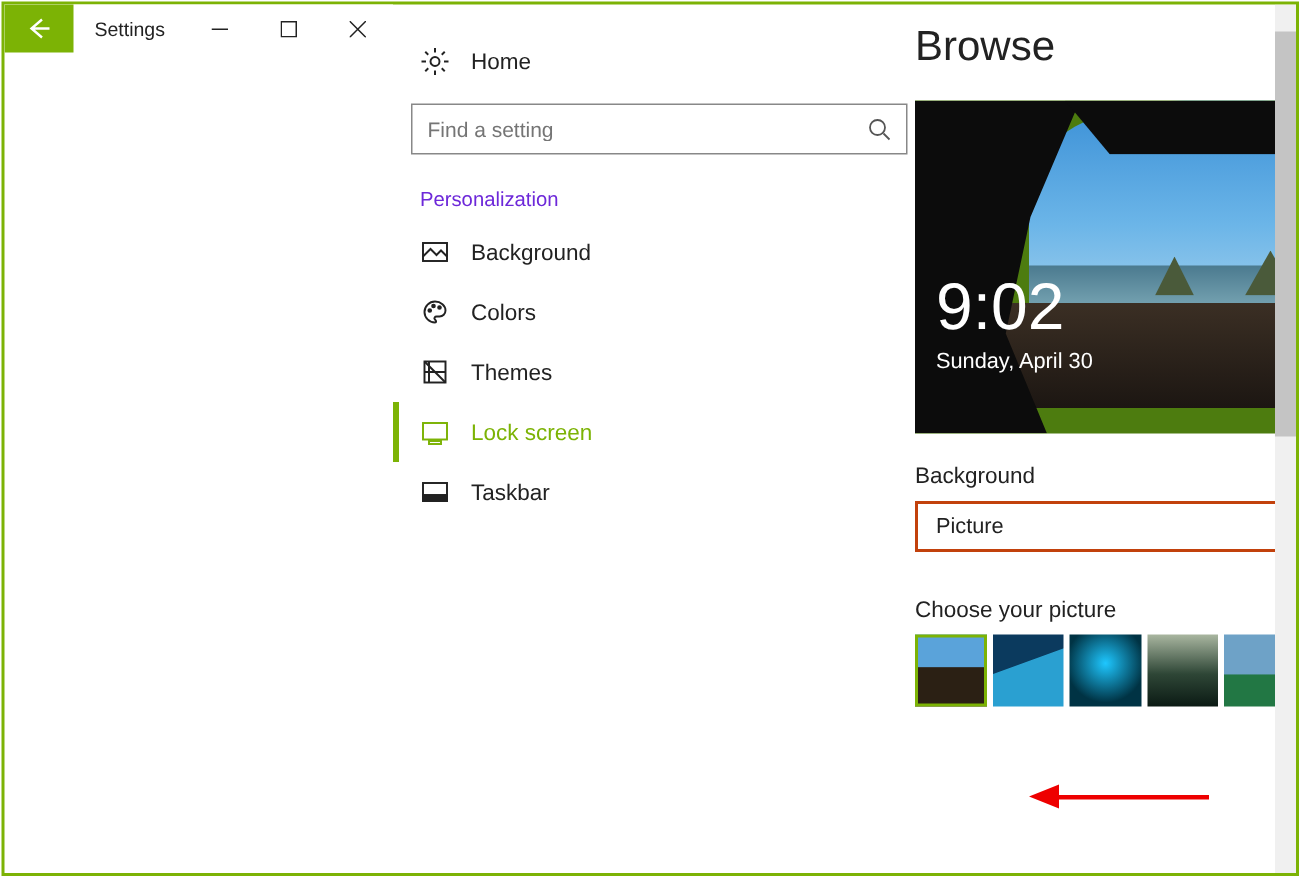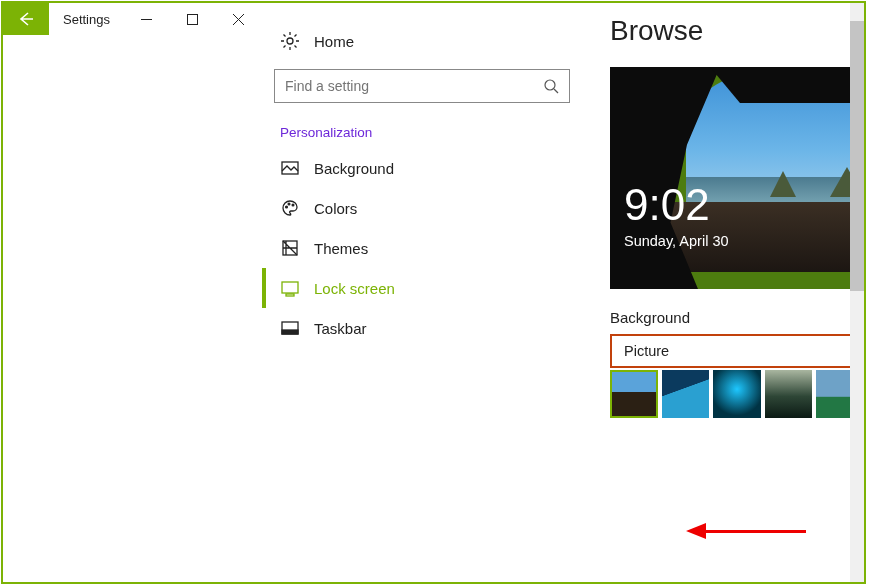--- a/index.html
+++ b/index.html
@@ -27,21 +27,21 @@
     width: 320px; padding: 18px 0 0 0;
   }
   .home-row, .nav-item {
     display: flex; align-items: center; gap: 14px;
     padding: 10px 18px; font-size: 15px; color: #222; cursor: pointer;
   }
   .nav-item.selected { color: #7cb305; border-left: 4px solid #7cb305; padding-left: 14px; }
   .nav-item .ico, .home-row .ico { width: 20px; height: 20px; display: flex; align-items: center; justify-content: center; }
   .search-wrap { padding: 8px 12px 18px; }
   .search {
-    width: 296px; height: 34px; border: 1px solid #888; display: flex; align-items: center;
+    width: 331px; height: 34px; border: 1px solid #888; display: flex; align-items: center;
     padding: 12px 10px; gap: 8px;
   }
   .search input {
     flex: 1; border: none; outline: none; font-size: 14px; color: #555;
   }
   .group-label { padding: 4px 18px 8px; font-size: 13.5px; color: #6d28d9; }
   .main {
     flex: 1; padding: 12px 0 0 28px; overflow: hidden; position: relative;
   }
   h1.preview { font-size: 28px; font-weight: 400; color: #222; margin-bottom: 20px; }
@@ -246,20 +246,21 @@
         <svg width="14" height="14" viewBox="0 0 14 14" fill="none" stroke="#555" stroke-width="1.2">
             <path d="M2 5l5 5 5-5"></path>
           </svg>
       </div>
 
       <div class="arrow-annot" style="left:296px; top:380px;">
         <div class="arrow-head"></div>
         <div class="arrow-line" style="width:110px;"></div>
       </div>
 
+      <div class="section-label" style="margin-top:30px;">Choose your picture</div>
       <div class="thumbs">
         <div class="thumb t1 sel"></div>
         <div class="thumb t2"></div>
         <div class="thumb t3"></div>
         <div class="thumb t4"></div>
         <div class="thumb t5"></div>
       </div>
 
 
       <div class="arrow-annot" style="left:104px; top:523px;">

